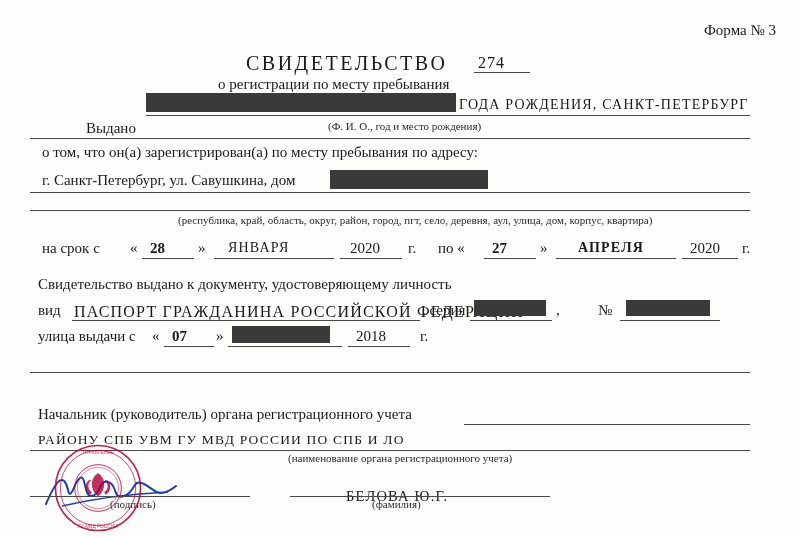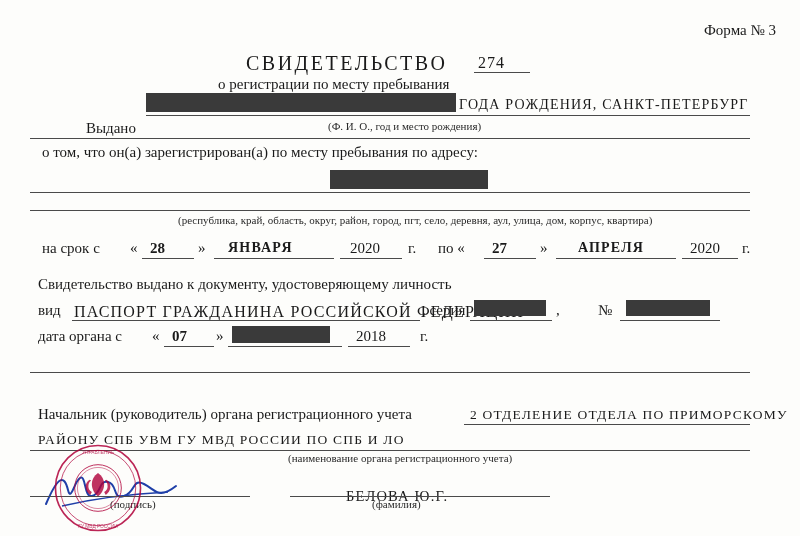--- a/index.html
+++ b/index.html
@@ -78,32 +78,33 @@
   <div class="txt lbl" style="left:86px; top:96px;margin-top:24px;">Выдано</div>
   <div class="redact" style="left:146px; top:93px; width:310px; height:19px;"></div>
   <div class="txt field-val spaced" style="left:459px; top:97px; font-size:14px;text-align:right;">ГОДА РОЖДЕНИЯ, САНКТ-ПЕТЕРБУРГ</div>
   <div class="rule" style="left:146px; top:115px; width:604px;"></div>
 
   <div class="txt small-caption" style="left:328px; top:120px;">(Ф. И. О., год и место рождения)</div>
   <div class="rule" style="left:30px; top:138px; width:720px;"></div>
 
   <div class="txt lbl" style="left:42px; top:144px;">о том, что он(а) зарегистрирован(а) по месту пребывания по адресу:</div>
 
+  <div class="txt field-val" style="left:42px; top:172px;">г. Санкт-Петербург, ул. Савушкина, дом</div>
   <div class="redact" style="left:330px; top:170px; width:158px; height:19px;"></div>
   <div class="rule" style="left:30px; top:192px; width:720px;"></div>
   <div class="rule" style="left:30px; top:210px; width:720px;"></div>
 
   <div class="txt small-caption" style="left:178px; top:214px;font-family:Liberation Serif, serif;">(республика, край, область, округ, район, город, пгт, село, деревня, аул, улица, дом, корпус, квартира)</div>
 
   <div class="txt lbl" style="left:42px; top:240px;">на срок с</div>
   <div class="txt lbl" style="left:130px; top:240px;">«</div>
   <div class="txt field-val" style="left:150px; top:240px; font-weight:bold;">28</div>
   <div class="rule" style="left:142px; top:258px; width:52px;"></div>
   <div class="txt lbl" style="left:198px; top:240px;">»</div>
-  <div class="txt field-val spaced" style="left:228px; top:240px; font-weight:bold; font-size:14px;">ЯНВАРЯ</div>
+  <div class="txt field-val spaced" style="left:228px; top:240px; font-weight:normal; font-size:14px;">ЯНВАРЯ</div>
   <div class="rule" style="left:214px; top:258px; width:120px;"></div>
   <div class="txt field-val" style="left:350px; top:240px;">2020</div>
   <div class="rule" style="left:340px; top:258px; width:62px;"></div>
   <div class="txt lbl" style="left:408px; top:240px;">г.</div>
   <div class="txt lbl" style="left:438px; top:240px;">по «</div>
   <div class="txt field-val" style="left:492px; top:240px; font-weight:bold;">27</div>
   <div class="rule" style="left:484px; top:258px; width:52px;"></div>
   <div class="txt lbl" style="left:540px; top:240px;">»</div>
   <div class="txt field-val spaced" style="left:578px; top:240px; font-weight:bold; font-size:14px;">АПРЕЛЯ</div>
   <div class="rule" style="left:556px; top:258px; width:120px;"></div>
@@ -117,35 +118,34 @@
   <div class="txt field-val spaced" style="left:74px; top:303px; font-size:16px;">ПАСПОРТ ГРАЖДАНИНА РОССИЙСКОЙ ФЕДЕРАЦИИ</div>
   <div class="rule" style="left:72px; top:320px; width:348px;"></div>
   <div class="txt lbl" style="left:422px; top:302px;">, серия</div>
   <div class="redact" style="left:474px; top:300px; width:72px; height:16px;"></div>
   <div class="rule" style="left:470px; top:320px; width:82px;"></div>
   <div class="txt lbl" style="left:556px; top:302px;">,</div>
   <div class="txt lbl" style="left:598px; top:302px;">№</div>
   <div class="redact" style="left:626px; top:300px; width:84px; height:16px;"></div>
   <div class="rule" style="left:620px; top:320px; width:100px;"></div>
 
-  <div class="txt lbl" style="left:38px; top:328px;">дата органа с</div>
+  <div class="txt lbl" style="left:38px; top:328px;">улица выдачи с</div>
   <div class="txt lbl" style="left:152px; top:328px;">«</div>
   <div class="txt field-val" style="left:172px; top:328px; font-weight:bold;text-align:right;">07</div>
   <div class="rule" style="left:164px; top:346px; width:50px;"></div>
   <div class="txt lbl" style="left:216px; top:328px;">»</div>
   <div class="redact" style="left:232px; top:326px; width:98px; height:17px;"></div>
   <div class="rule" style="left:228px; top:346px; width:114px;"></div>
   <div class="txt field-val" style="left:356px; top:328px;">2018</div>
   <div class="rule" style="left:348px; top:346px; width:62px;"></div>
   <div class="txt lbl" style="left:420px; top:328px;">г.</div>
 
   <div class="rule" style="left:30px; top:372px; width:720px;"></div>
 
   <div class="txt lbl" style="left:38px; top:406px;">Начальник (руководитель) органа регистрационного учета</div>
-  <div class="txt field-val spaced" style="left:470px; top:407px; font-size:13.5px;">2 ОТДЕЛЕНИЕ ОТДЕЛА  ПО ПРИМОРСКОМУ</div>
   <div class="rule" style="left:464px; top:424px; width:286px;"></div>
   <div class="txt field-val spaced" style="left:38px; top:432px; font-size:13.5px;">РАЙОНУ СПБ УВМ  ГУ  МВД  РОССИИ  ПО  СПБ  И  ЛО</div>
   <div class="rule" style="left:30px; top:450px; width:720px;"></div>
   <div class="txt small-caption" style="left:288px; top:452px;">(наименование органа регистрационного учета)</div>
 
   <svg class="sig" viewBox="0 0 150 42">
     <path d="M6,34 C18,6 24,4 28,20 C31,32 34,12 40,8 C46,4 44,28 52,26 C62,24 58,10 68,12 C78,14 72,30 84,26 C96,22 92,8 104,14 C116,20 118,30 136,16" stroke="#1f3fa8" stroke-width="2" fill="none" stroke-linecap="round"></path>
     <path d="M22,36 C48,30 86,24 128,22" stroke="#1f3fa8" stroke-width="1.4" fill="none"></path>
   </svg>
   <div class="rule" style="left:30px; top:496px; width:220px;"></div>

